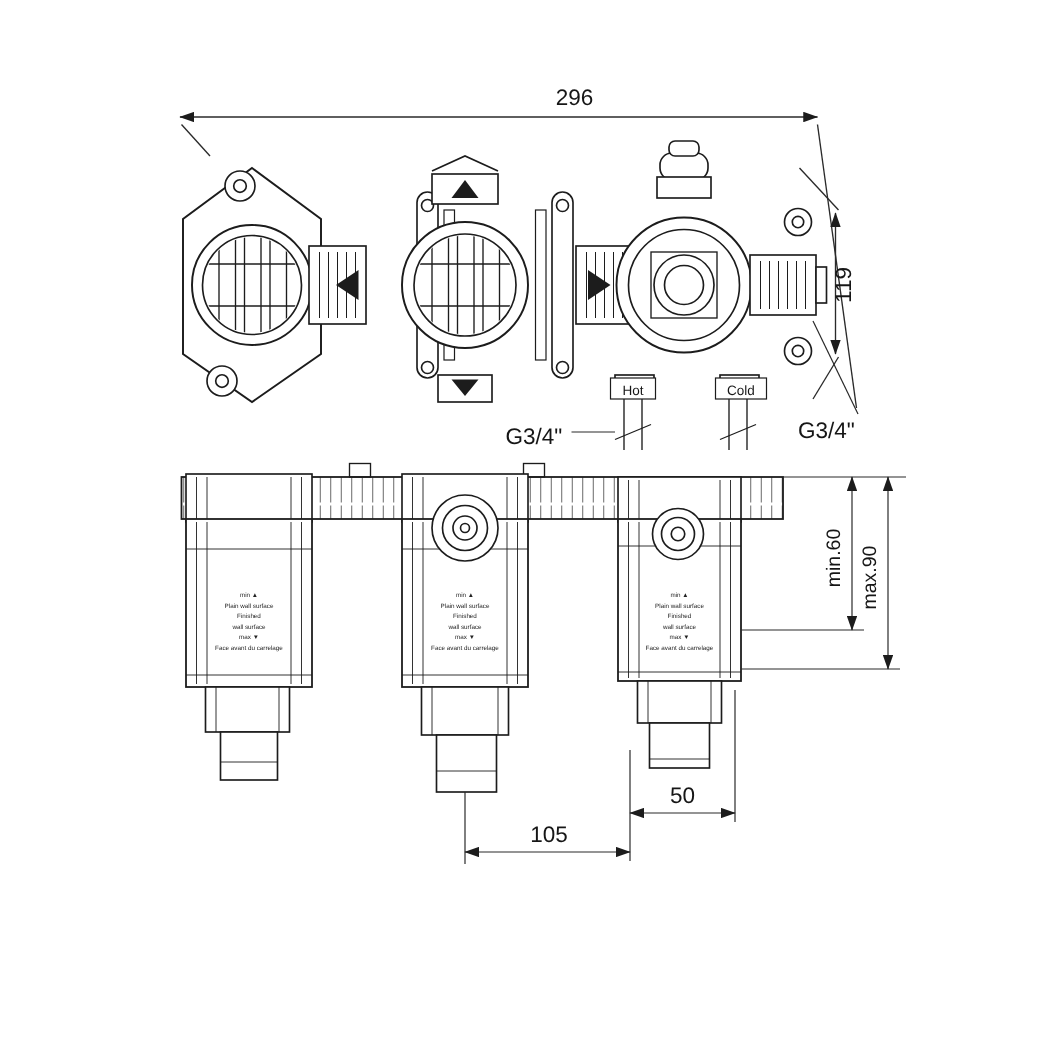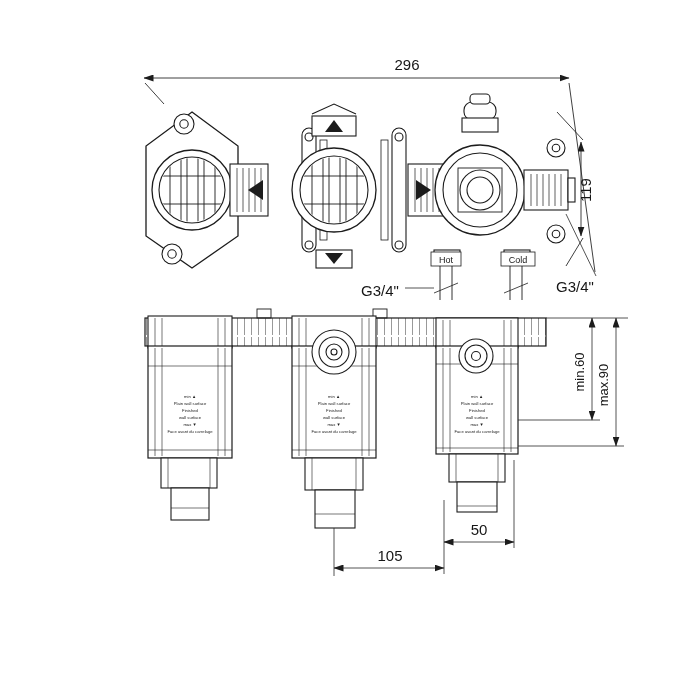--- a/index.html
+++ b/index.html
@@ -8,21 +8,20 @@
     background: #ffffff;
     width: 700px;
     height: 700px;
     overflow: hidden;
   }
   .canvas {
     width: 600px;
     height: 700px;
     background: #ffffff;
     position: relative;
-    margin-left: 24px;
   }
   svg text {
     stroke: none;
     fill: #161616;
     font-family: "Liberation Sans", sans-serif;
   }
   .dim   { font-size: 15px; }
   .dimsm { font-size: 13px; }
   .tiny  { font-size: 9px;  }
   .micro { font-size: 4.2px; fill: #222; }

